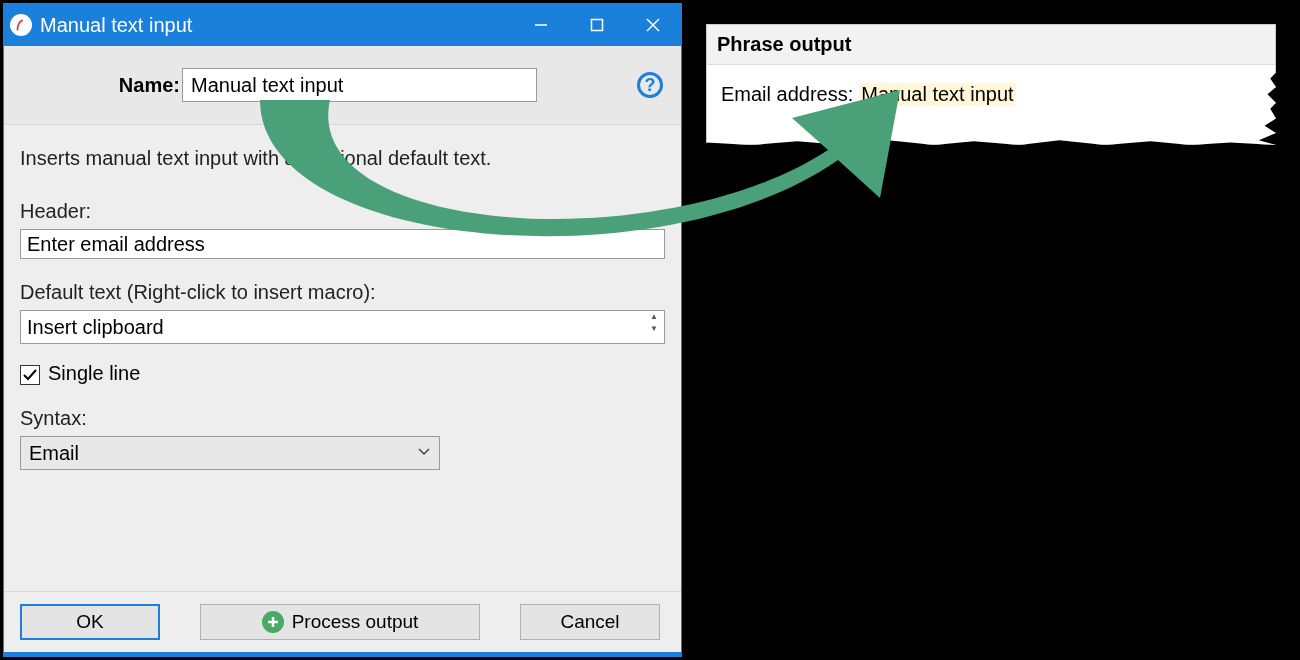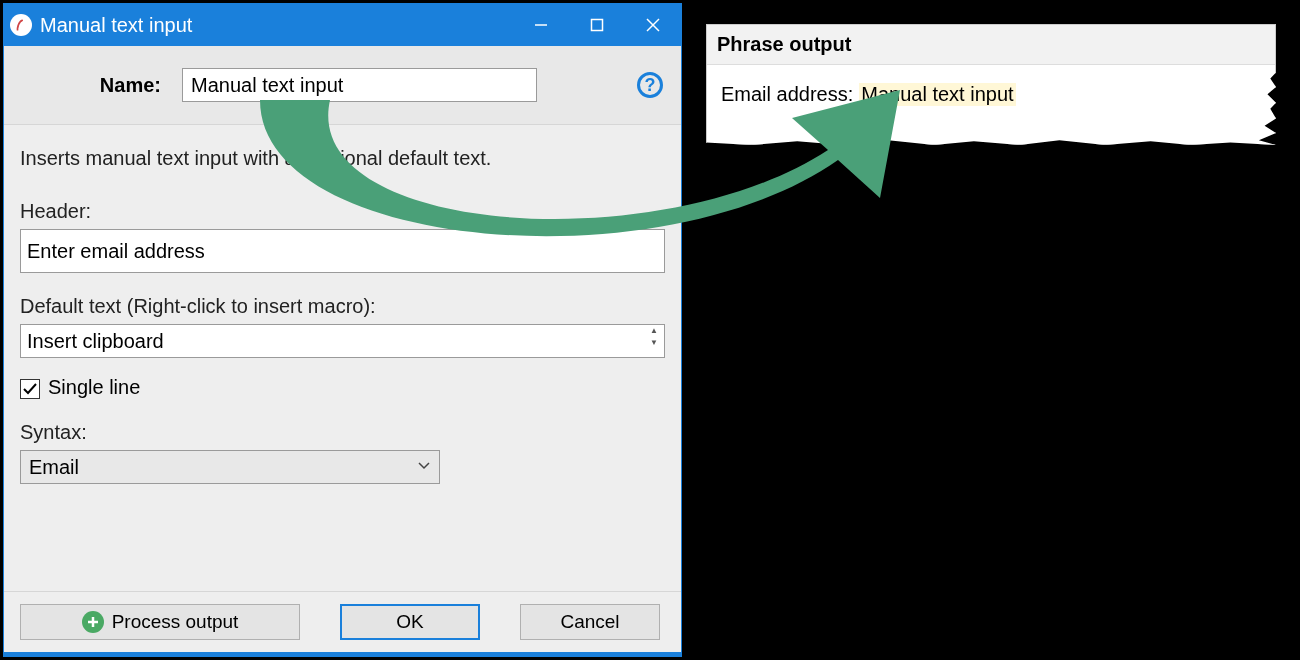--- a/index.html
+++ b/index.html
@@ -52,21 +52,21 @@
     align-items: center;
     padding: 22px 18px 22px 18px;
     border-bottom: 1px solid #d6d6d6;
     background: #e8e8e8;
   }
   .name-label {
     width: 160px;
     text-align: right;
     font-weight: 700;
     font-size: 20px;
-    padding-right: 21px;
+    padding-right: 2px;
   }
   .name-input {
     width: 355px;
     height: 34px;
     border: 1px solid #9a9a9a;
     background: #fff;
     font-size: 20px;
     padding: 2px 8px;
     font-family: inherit;
   }
@@ -89,25 +89,25 @@
     color: #222;
     margin: 8px 0 30px 0;
   }
   .field-label {
     font-size: 20px;
     color: #222;
     margin-bottom: 6px;
   }
   .text-input {
     width: 100%;
-    height: 44px;
+    height: 18px;
     border: 1px solid #9a9a9a;
     background: #fff;
     font-size: 20px;
-    padding: 2px 6px;
+    padding: 14px 6px;
     font-family: inherit;
     margin-bottom: 22px;
   }
   .spinner-wrap {
     position: relative;
     width: 100%;
     margin-bottom: 18px;
   }
   .spinner-input {
     width: 100%;
@@ -321,31 +321,31 @@
       <div class="select-box">
         <span>Email</span>
       </div>
       <svg class="select-arrow" width="12" height="8" viewBox="0 0 12 8">
         <polyline points="1,1 6,6 11,1" fill="none" stroke="#444" stroke-width="1.5"></polyline>
       </svg>
     </div>
   </div>
 
   <div class="footer">
+    <div class="btn btn-ok">
+      <span>OK</span>
+    </div>
     <div class="btn btn-process">
       <span class="plus-icon">
         <svg width="14" height="14" viewBox="0 0 14 14">
             <line x1="7" y1="2" x2="7" y2="12" stroke="#fff" stroke-width="2.5"></line>
             <line x1="2" y1="7" x2="12" y2="7" stroke="#fff" stroke-width="2.5"></line>
           </svg>
       </span>
       <span>Process output</span>
-    </div>
-    <div class="btn btn-ok">
-      <span>OK</span>
     </div>
     <div class="btn btn-cancel">
       <span>Cancel</span>
     </div>
   </div>
 </div>
 
 <div class="snippet-shadow" style="position:absolute; left:706px; top:24px;">
   <div class="snippet snippet-border-mask" style="position:relative; left:0; top:0;">
     <div class="snippet-header">Phrase output</div>

